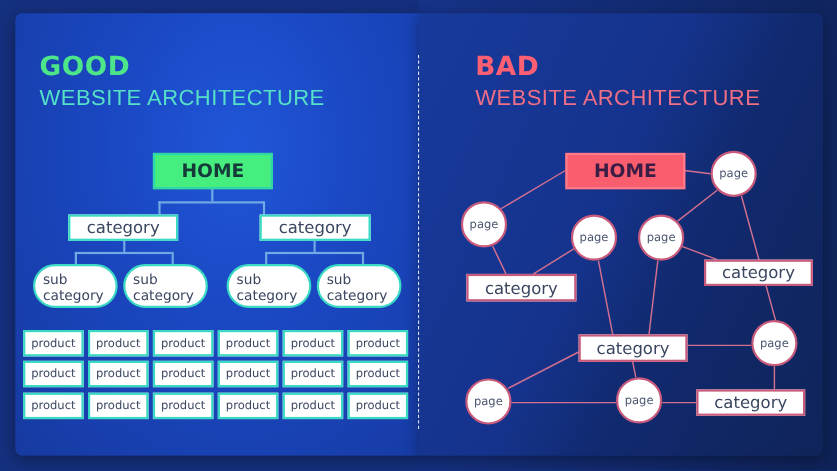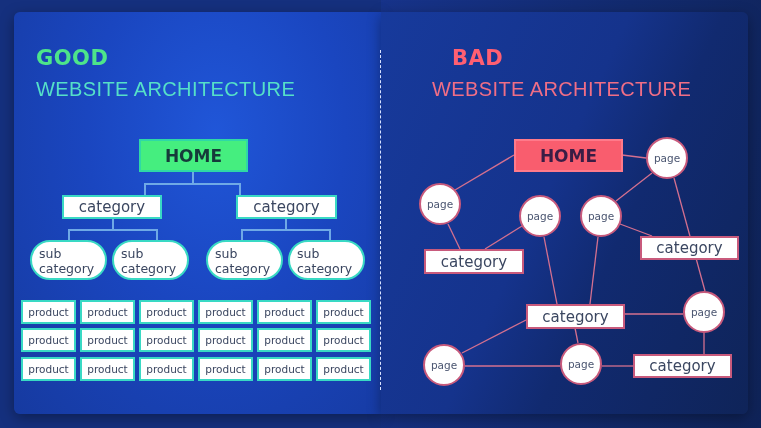--- a/index.html
+++ b/index.html
@@ -23,21 +23,21 @@
     position: absolute; left: 381px; top: 12px; width: 367px; height: 402px;
     background: linear-gradient(115deg, #173a9c 0%, #15338c 45%, #112a70 62%, #0f2459 100%);
     border-radius: 0 6px 6px 0;
     box-shadow: 0 4px 14px rgba(0,0,0,0.35);
   }
   .divider {
     position: absolute; left: 380px; top: 50px; width: 0; height: 340px;
     border-left: 1.5px dashed #d8e2ff;
   }
   .title-big {
-    position: absolute; font-weight: bold; font-size: 21px; letter-spacing: 0.5px;
+    position: absolute; font-weight: bold; font-size: 24px; letter-spacing: 0.5px;
     font-family: "DejaVu Sans", sans-serif;
   }
   .title-sub {
     position: absolute; font-size: 20px; letter-spacing: 0.4px;
     font-family: "Liberation Sans", sans-serif;
   }
   .good { color: #4de58a; }
   .good-sub { color: #55e0c8; }
   .bad { color: #ff5f72; }
   .bad-sub { color: #f06e86; }
@@ -82,21 +82,21 @@
 <body>
 
 <div class="bg-right"></div>
 <div class="panel-left"></div>
 <div class="panel-right"></div>
 <div class="divider"></div>
 
 <div class="title-big good" style="left:36px;top:46px;">GOOD</div>
 <div class="title-sub good-sub" style="left:36px;top:78px;">WEBSITE ARCHITECTURE</div>
 
-<div class="title-big bad" style="left:452px;top:46px;">BAD</div>
+<div class="title-big bad" style="left:432px;top:46px;">BAD</div>
 <div class="title-sub bad-sub" style="left:432px;top:78px;">WEBSITE ARCHITECTURE</div>
 
 <div>
   <div class="line" style="left:192px;top:171px;width:1.5px;height:12px;"></div>
   <div class="line" style="left:144px;top:183px;width:96px;height:1.5px;"></div>
   <div class="line" style="left:144px;top:183px;width:1.5px;height:12px;"></div>
   <div class="line" style="left:239px;top:183px;width:1.5px;height:12px;"></div>
   <div class="line" style="left:112px;top:219px;width:1.5px;height:10px;"></div>
   <div class="line" style="left:68px;top:229px;width:88px;height:1.5px;"></div>
   <div class="line" style="left:68px;top:229px;width:1.5px;height:11px;"></div>

